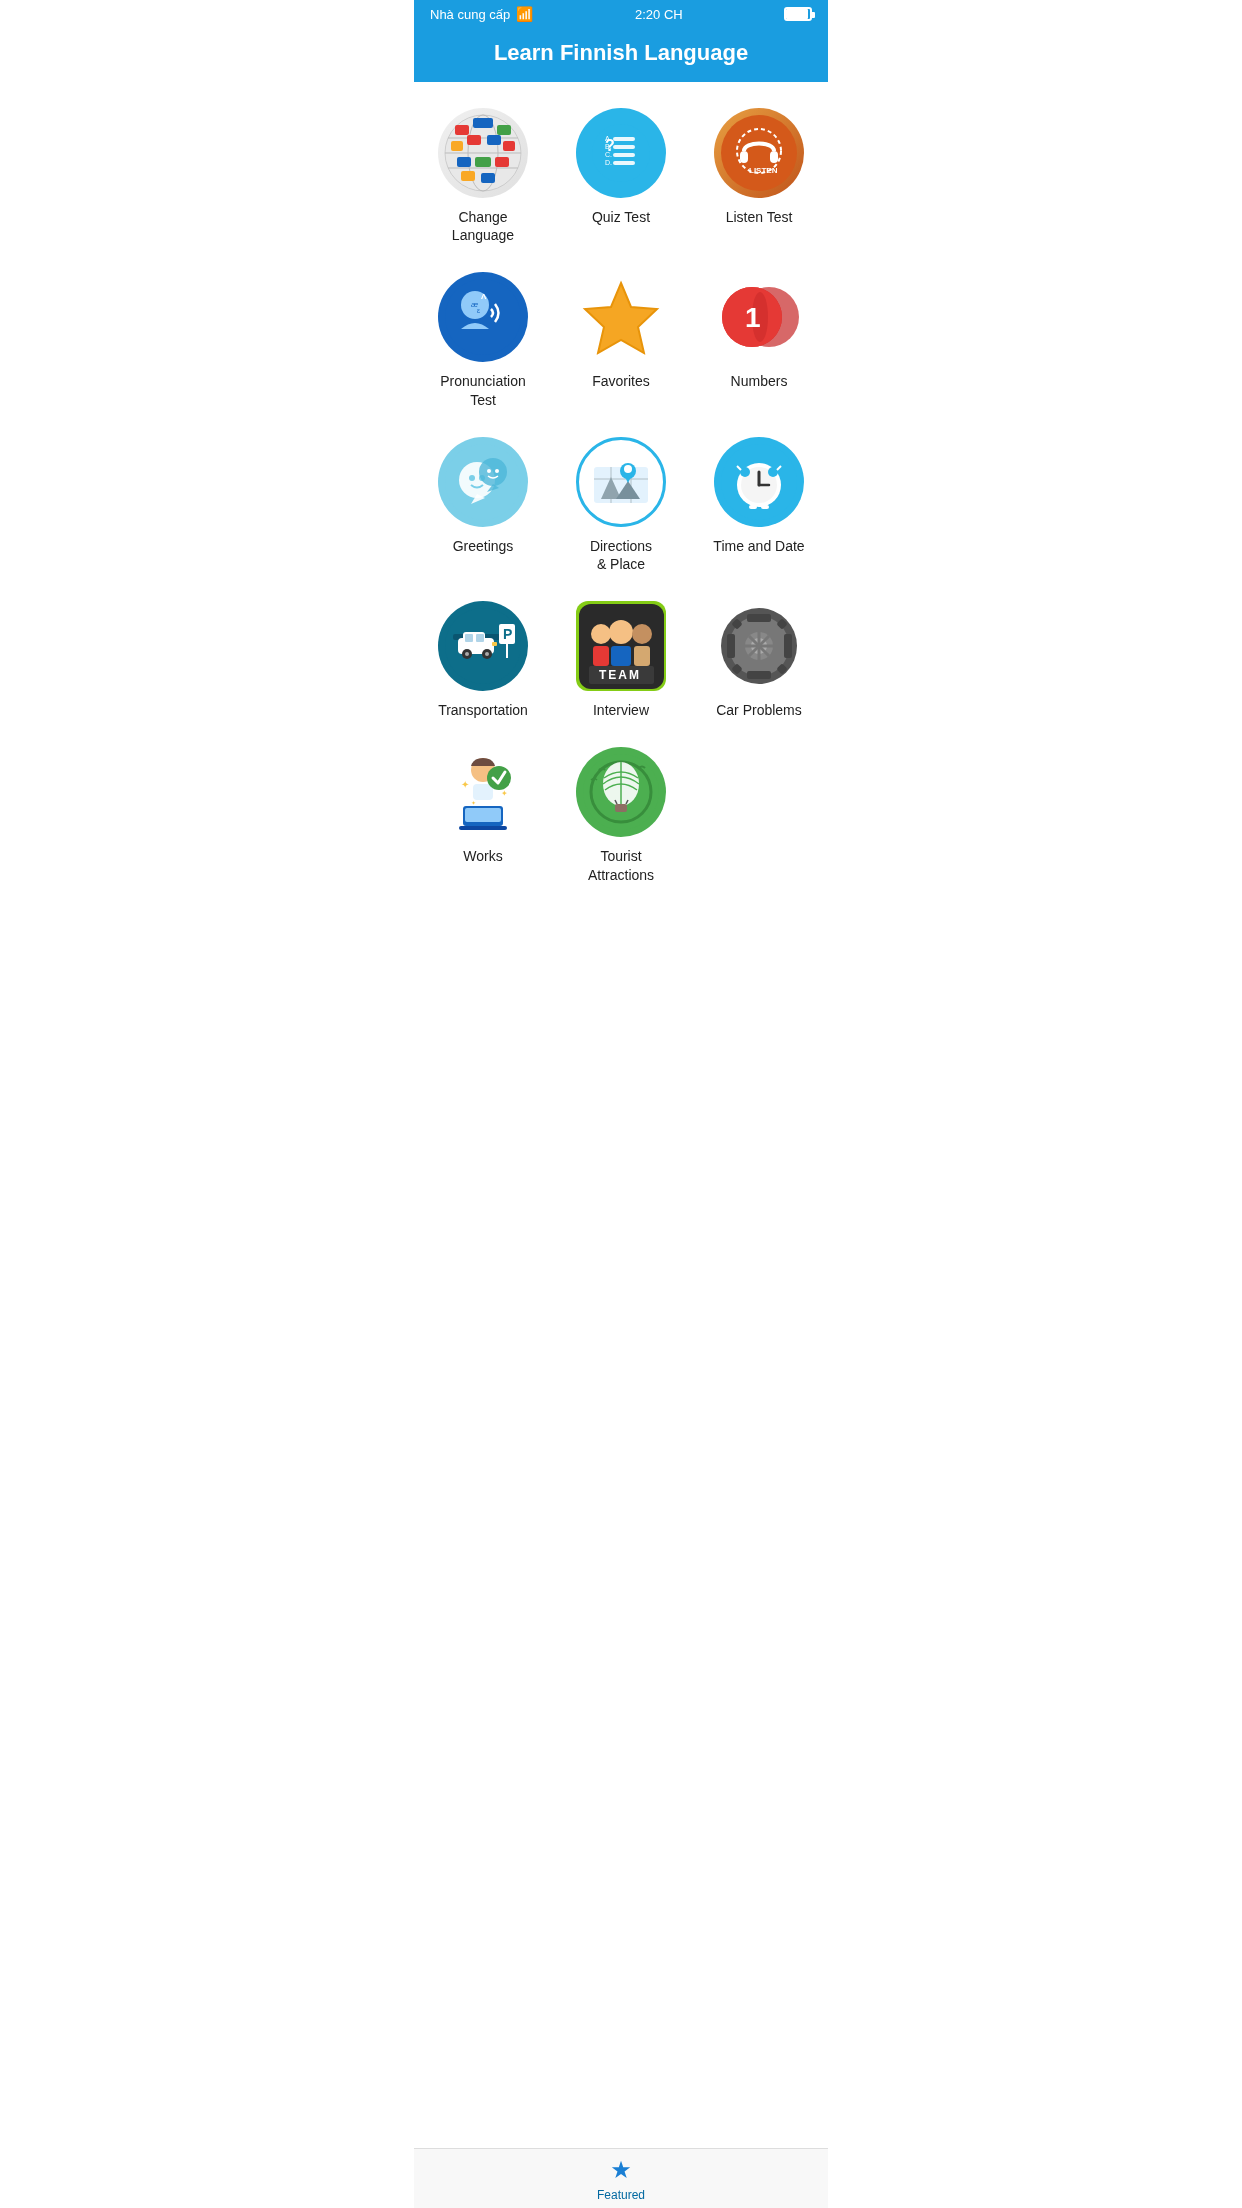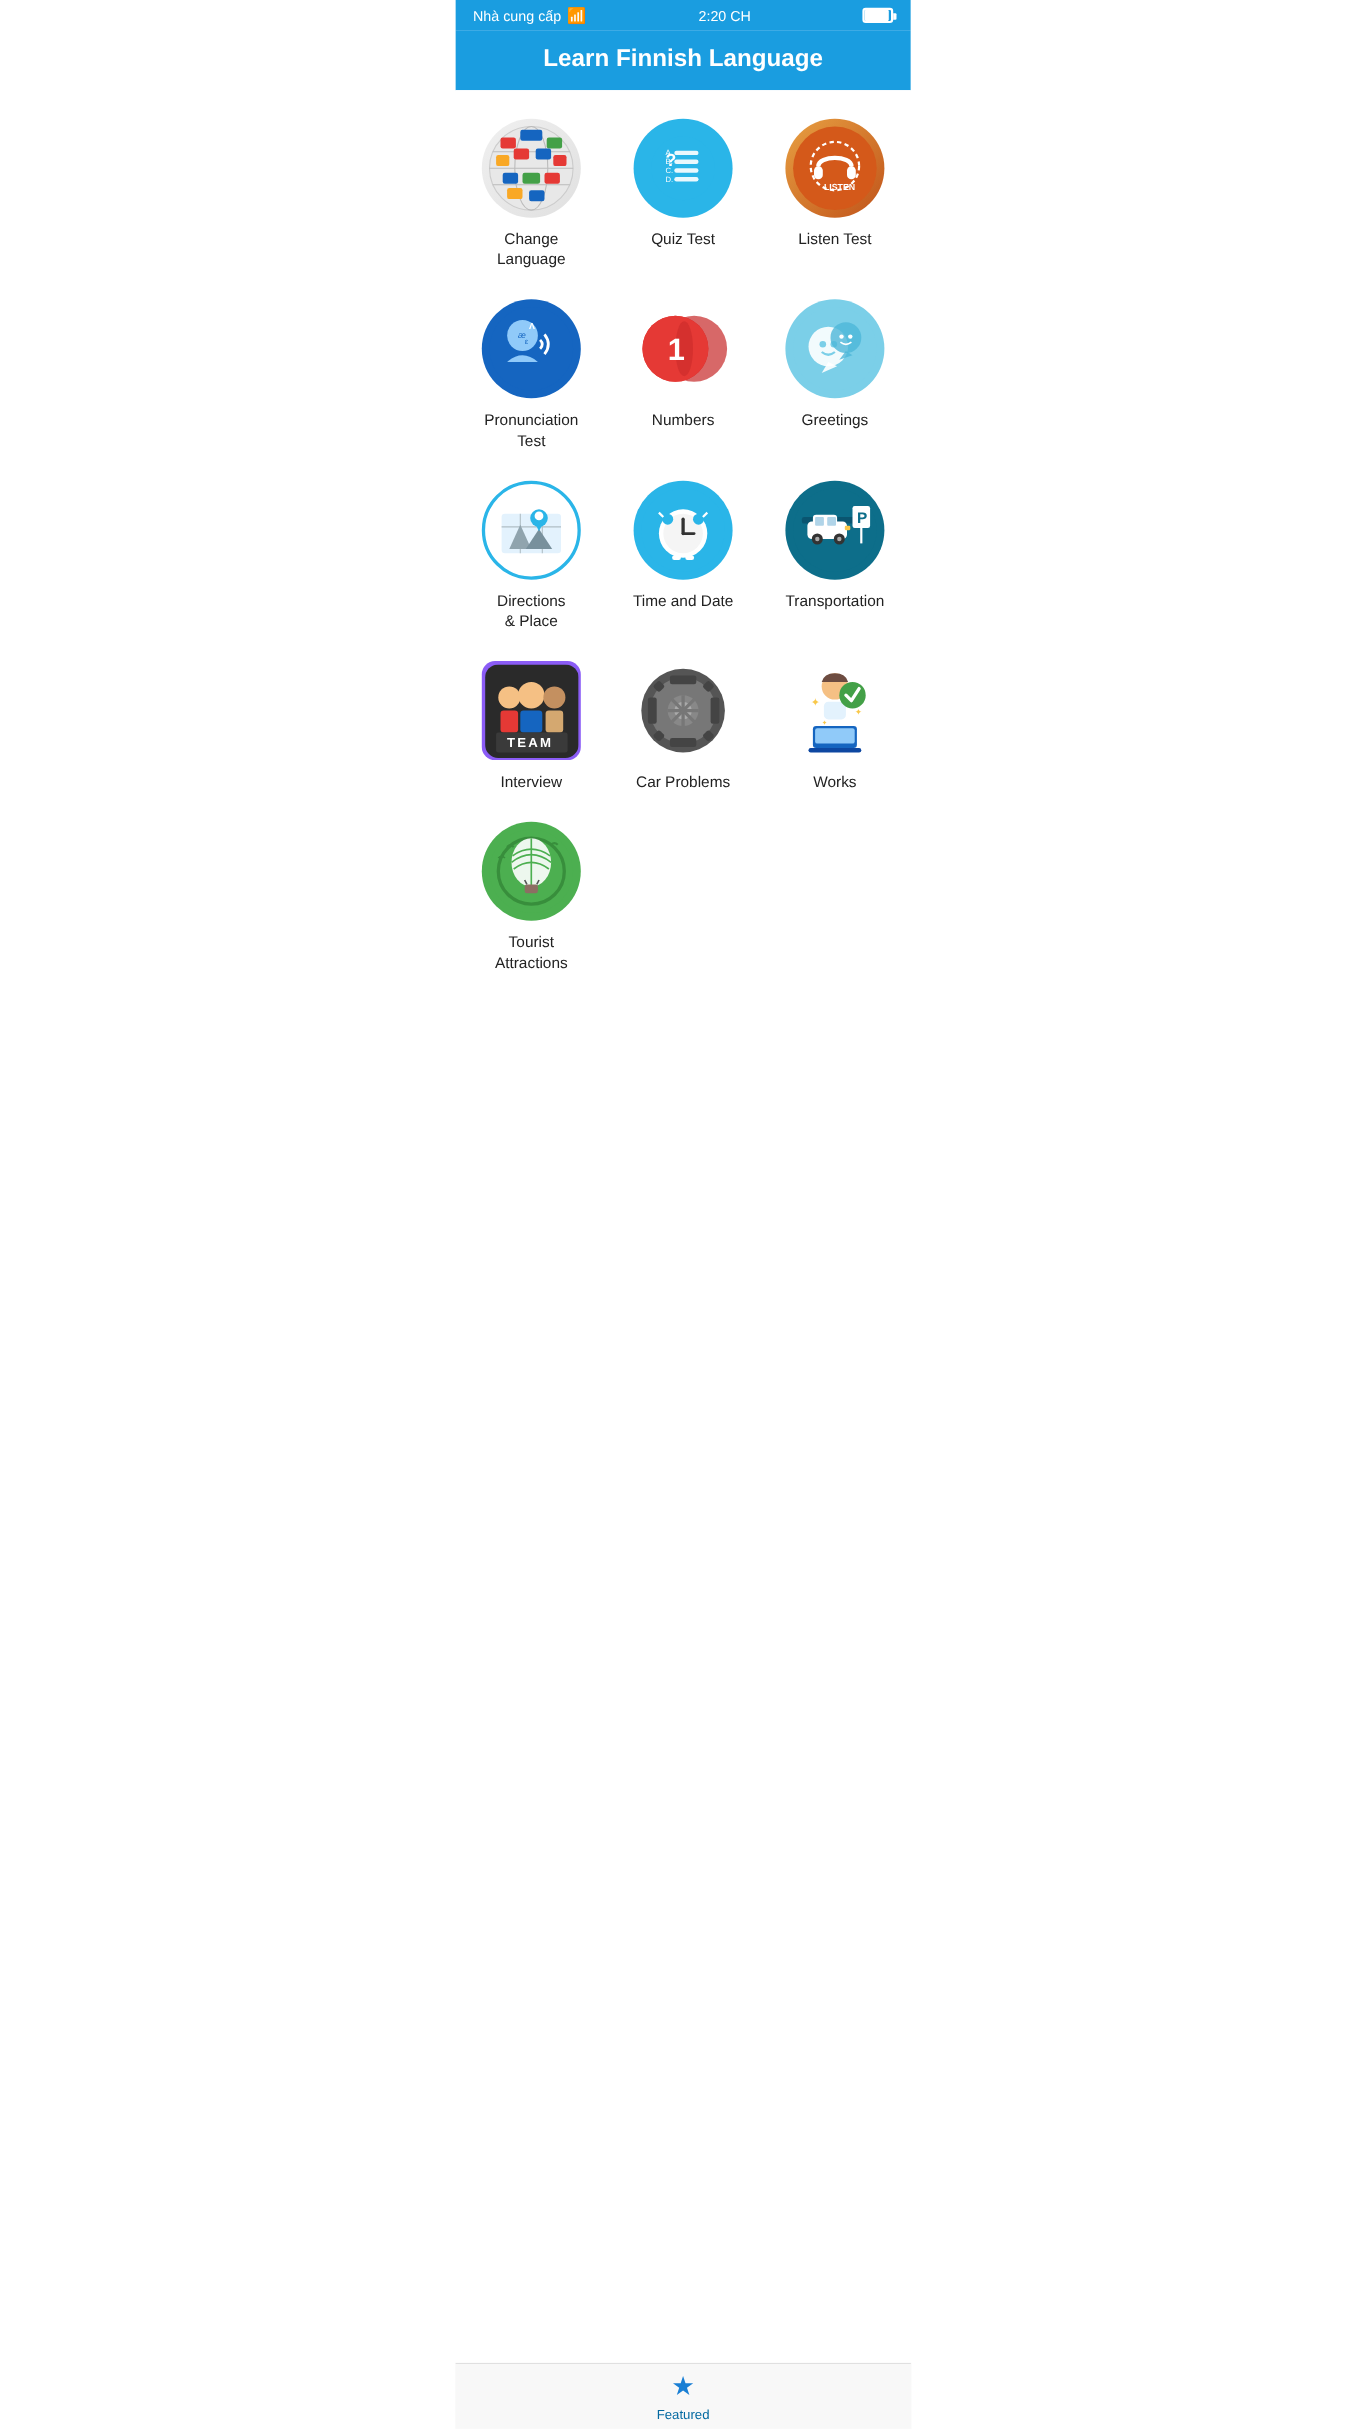--- a/index.html
+++ b/index.html
@@ -97,21 +97,21 @@
     .quiz-icon { background: #2ab5e8; }
     .listen-icon { background: linear-gradient(135deg, #e8a042, #c0531a); }
     .pronun-icon { background: #1565c0; }
     .fav-icon { background: transparent; }
     .numbers-icon { background: transparent; }
     .greet-icon { background: #7bcfe8; }
     .convo-icon { background: #1a7fd4; }
     .directions-icon { background: white; border: 2px solid #2ab5e8; }
     .time-icon { background: #2ab5e8; }
     .transport-icon { background: #0d6e8a; }
-    .interview-icon { background: #8b5cf6; }
+    .interview-icon { background: #84cc16; }
     .car-icon { background: transparent; }
     .works-icon { background: transparent; }
     .tourist-icon { background: #4caf50; }
 
     
     .tab-bar {
       position: fixed;
       bottom: 0;
       left: 50%;
       transform: translateX(-50%);
@@ -232,20 +232,28 @@
         <path d="M52,27 Q59,36 52,45" stroke="white" stroke-width="2.5" fill="none"></path>
 
         <text x="28" y="30" font-size="8" fill="#1565c0" font-style="italic">æ</text>
         <text x="38" y="22" font-size="8" fill="white" font-weight="bold">Λ</text>
         <text x="34" y="36" font-size="7" fill="#1565c0">ε</text>
       </svg>
     </div>
     <span class="item-label">Pronunciation<br>Test</span>
   </div>
 
+  <div class="grid-item">
+    <div class="icon-wrap fav-icon">
+      <svg width="85" height="85" viewBox="0 0 85 85">
+        <polygon points="42,8 52,32 78,34 59,52 65,78 42,65 19,78 25,52 6,34 32,32" fill="#f5a623" stroke="#e8940a" stroke-width="2"></polygon>
+      </svg>
+    </div>
+    <span class="item-label">Favorites</span>
+  </div>
 
   <div class="grid-item">
     <div class="icon-wrap numbers-icon">
       <svg width="85" height="85" viewBox="0 0 85 85">
 
         <circle cx="35" cy="42" r="30" fill="#e53935"></circle>
 
         <circle cx="52" cy="42" r="30" fill="#c62828" opacity="0.7"></circle>
         <circle cx="35" cy="42" r="30" fill="#e53935"></circle>
         <circle cx="52" cy="42" r="30" fill="none" stroke="#c62828" stroke-width="0"></circle>

